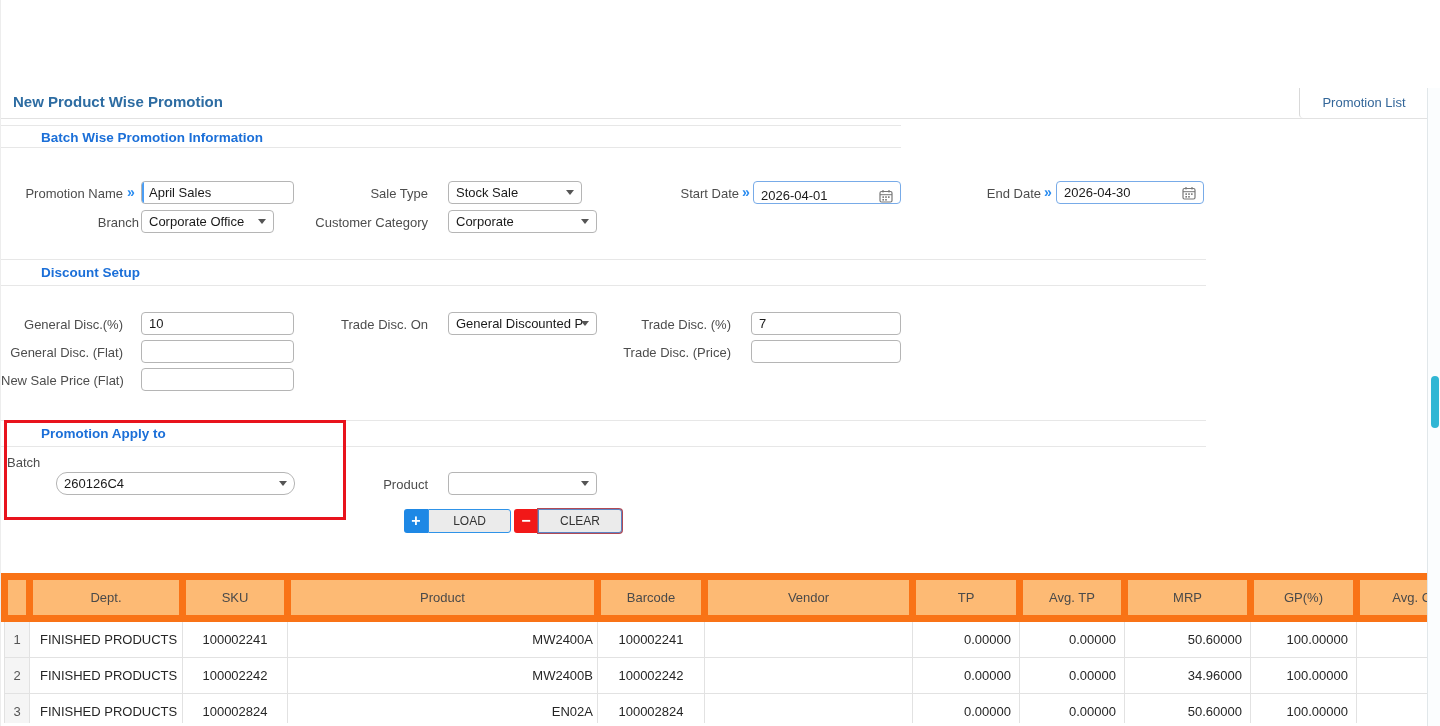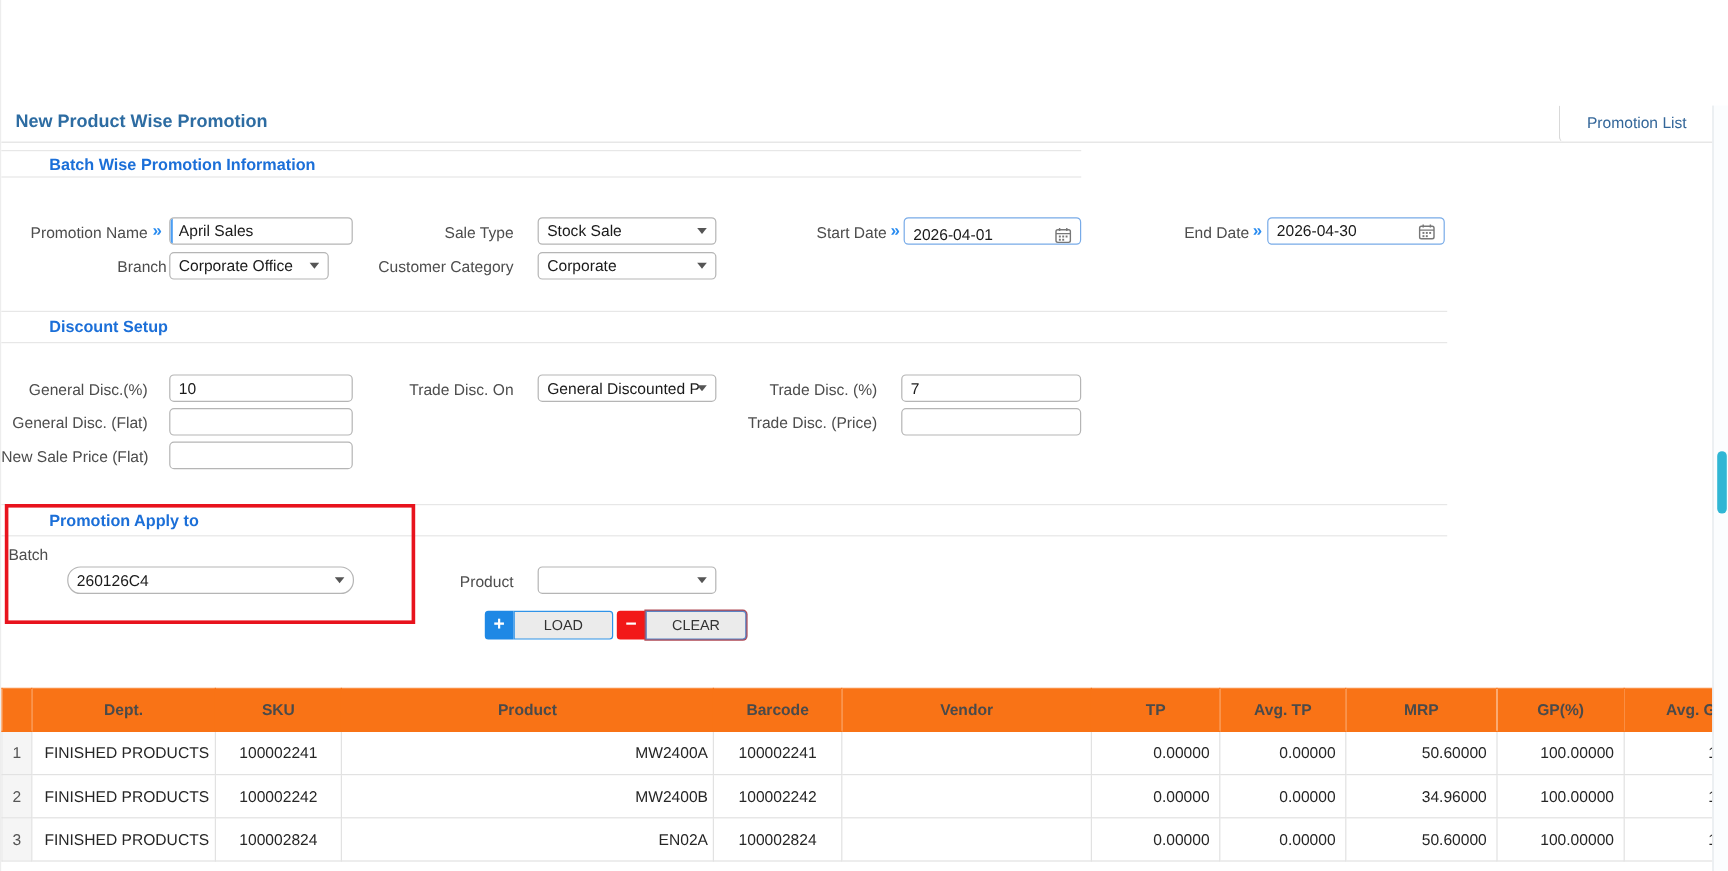--- a/index.html
+++ b/index.html
@@ -43,21 +43,21 @@
   .btn-body{display:flex;align-items:center;justify-content:center;font-size:12px;color:#333;
             background:#ebebeb;box-sizing:border-box;border-radius:0 3px 3px 0;cursor:pointer;}
   .btn-body.load{width:83px;border:1px solid #2f93e8;}
   .btn-body.clear{width:84px;border:1px solid #5b84c4;box-shadow:0 0 0 1px #b04a55;}
   
   .red-box{position:absolute;left:3px;top:420px;width:342px;height:100px;
            border:3px solid #e8131d;box-sizing:border-box;z-index:40;pointer-events:none;}
   
   .table-wrap{position:absolute;left:0;top:573px;width:1426px;height:150px;overflow:hidden;}
   table{border-collapse:collapse;table-layout:fixed;width:1492px;}
-  th{height:35px;background:#f97316;border:1px solid #f97316;font-size:13px;font-weight:bold;
+  th{height:35px;background:#fdba74;border:7px solid #f97316;font-size:13px;font-weight:normal;
      color:#4a4a4a;text-align:center;padding:0 4px;overflow:hidden;white-space:nowrap;}
   td{height:35px;border:1px solid #e2e2e2;font-size:13px;color:#262626;background:#fff;
      padding:0 4px;overflow:hidden;white-space:nowrap;}
   td.c0{background:#f5f5f5;color:#555;text-align:center;}
   td.c1{padding-left:10px;text-align:left;}
   td.c2,td.c4{text-align:center;}
   td.c3{padding-left:14px;text-align:right;}
   td.c5{text-align:left;}
   td.c6,td.c7,td.c8,td.c9,td.c10{text-align:right;padding-right:8px;}
   
@@ -77,21 +77,21 @@
 <div class="sec-title" style="top:130px;">Batch Wise Promotion Information</div>
 <div class="rule" style="top:147px;width:900px;"></div>
 
 <div class="lbl" style="left:0;top:186px;width:122px;">Promotion Name</div>
 <div class="req" style="left:126px;top:184px;">»</div>
 <div class="inp caret-accent" style="left:140px;top:181px;width:153px;">
   <span>April Sales</span>
 </div>
 
 <div class="lbl" style="left:300px;top:186px;width:127px;">Sale Type</div>
-<div class="sel" style="left:447px;top:181px;width:149px;">
+<div class="sel" style="left:447px;top:181px;width:134px;">
   <span>Stock Sale</span>
   <span class="arr"></span>
 </div>
 
 <div class="lbl" style="left:630px;top:186px;width:108px;">Start Date</div>
 <div class="req" style="left:741px;top:184px;">»</div>
 <div class="datef" style="left:752px;top:181px;width:148px;align-items:flex-end;">
   <span>2026-04-01</span>
   <svg class="cal" width="14" height="14" viewBox="0 0 14 14">
       <rect x="1" y="2.5" width="12" height="10.5" rx="1.5" fill="none" stroke="#777" stroke-width="1.2"></rect>

